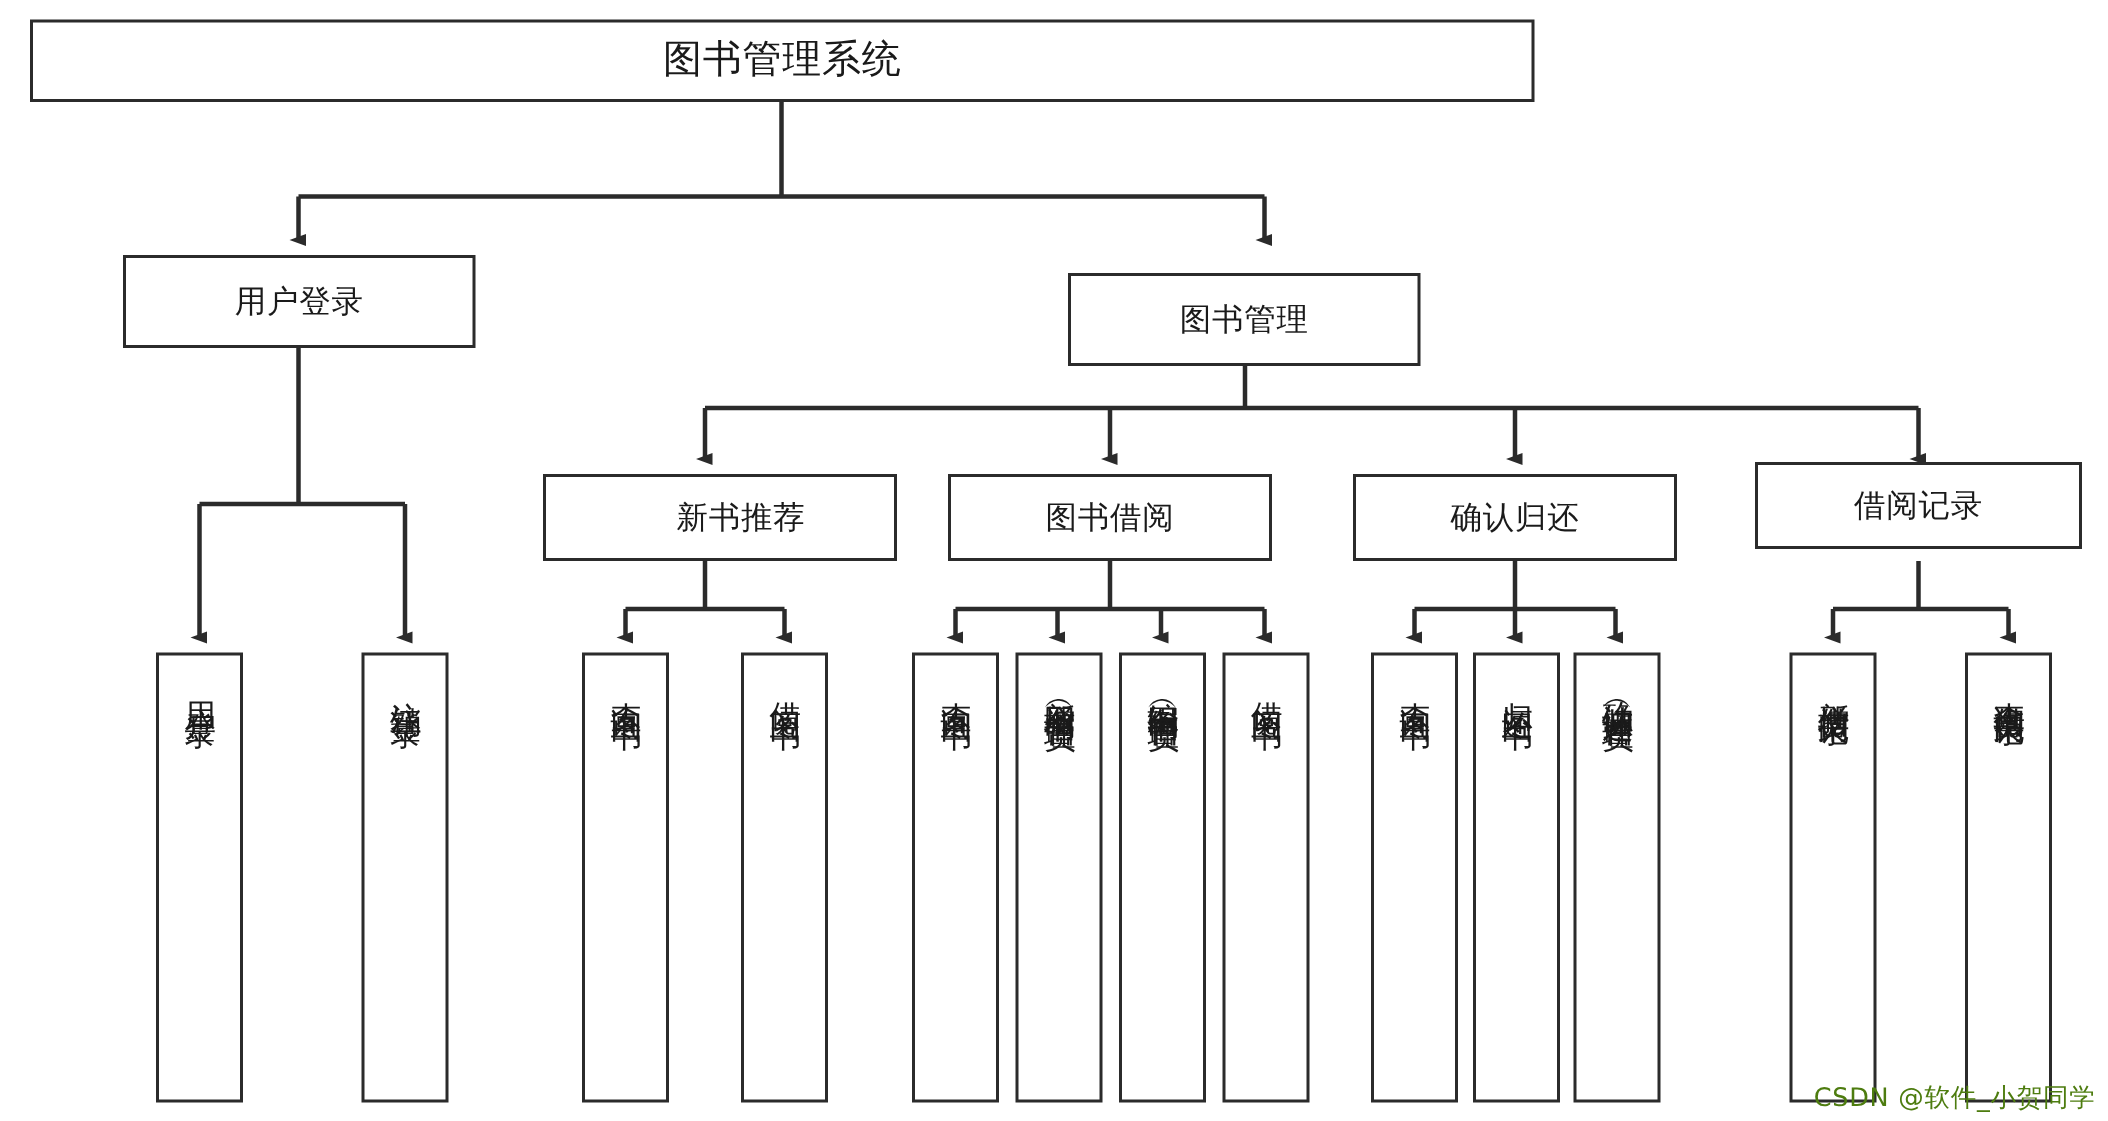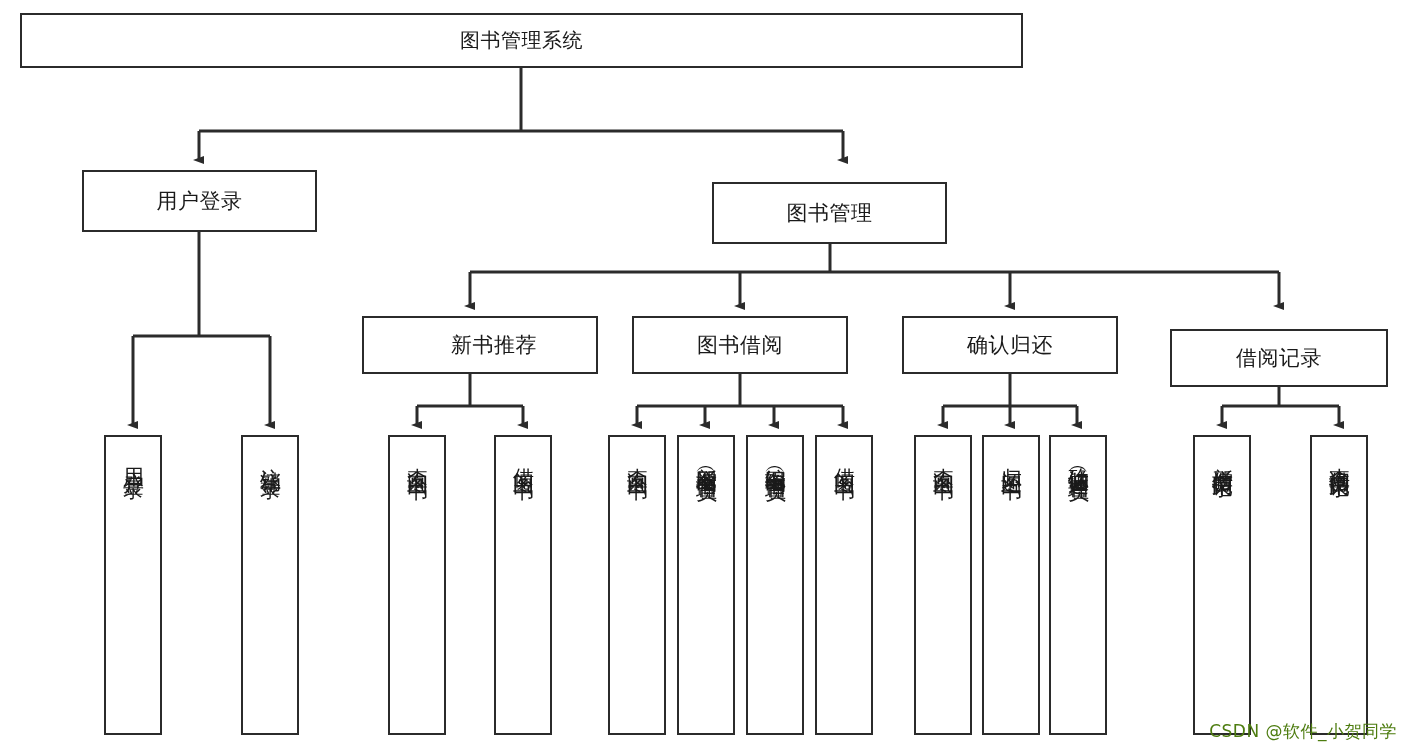--- a/index.html
+++ b/index.html
@@ -41,21 +41,21 @@
     text-align: center;
     line-height: 1.18;
     letter-spacing: 0.5px;
   }
   
   .node.horizontal .node-label {
     font-size: 21px;
     white-space: nowrap;
   }
   .node.root .node-label {
-    font-size: 20px;
+    font-size: 26px;
   }
   
   .node.vertical {
     align-items: flex-start;
     padding-top: 14px;
   }
   .node.vertical .node-label {
     writing-mode: vertical-rl;
     text-orientation: upright;
     font-size: 21px;
@@ -144,21 +144,21 @@
 
   <div class="node horizontal" style="left:362px; top:316px; width:236px; height:58px;padding-left:28px;">
     <span class="node-label">新书推荐</span>
   </div>
   <div class="node horizontal" style="left:632px; top:316px; width:216px; height:58px;">
     <span class="node-label">图书借阅</span>
   </div>
   <div class="node horizontal" style="left:902px; top:316px; width:216px; height:58px;">
     <span class="node-label">确认归还</span>
   </div>
-  <div class="node horizontal" style="left:1170px; top:329px; width:218px; height:58px;">
+  <div class="node horizontal" style="left:1170px; top:308px; width:218px; height:58px;">
     <span class="node-label">借阅记录</span>
   </div>
 
   <div class="node vertical" style="left:104px; top:435px; width:58px; height:300px;">
     <span class="node-label">用户登录</span>
   </div>
   <div class="node vertical" style="left:241px; top:435px; width:58px; height:300px;">
     <span class="node-label">注销登录</span>
   </div>
 

